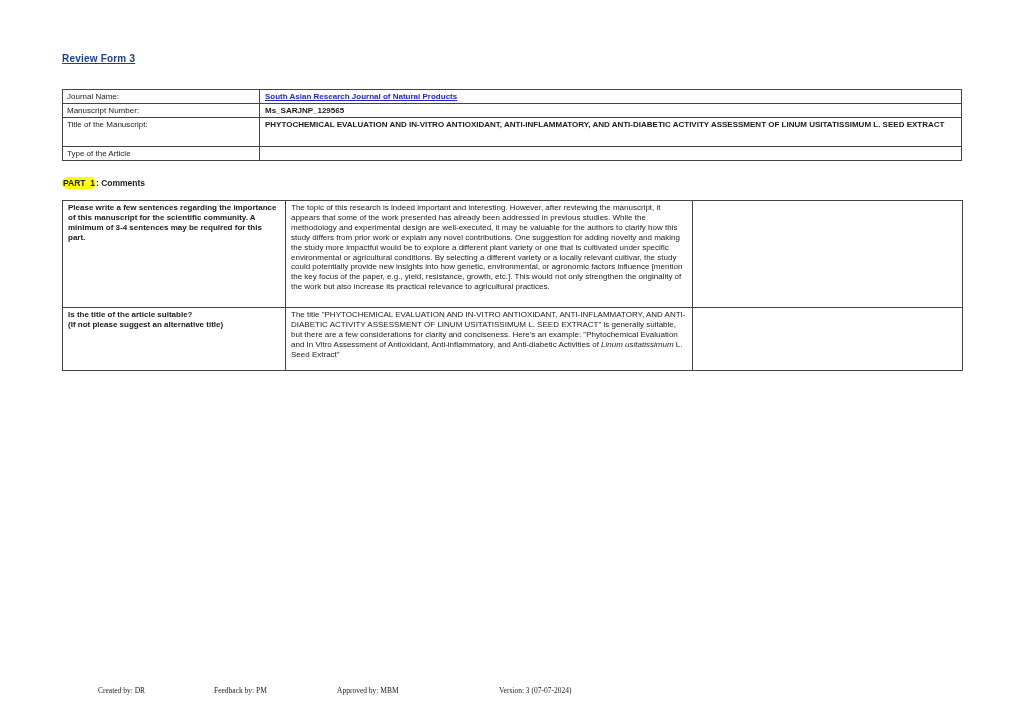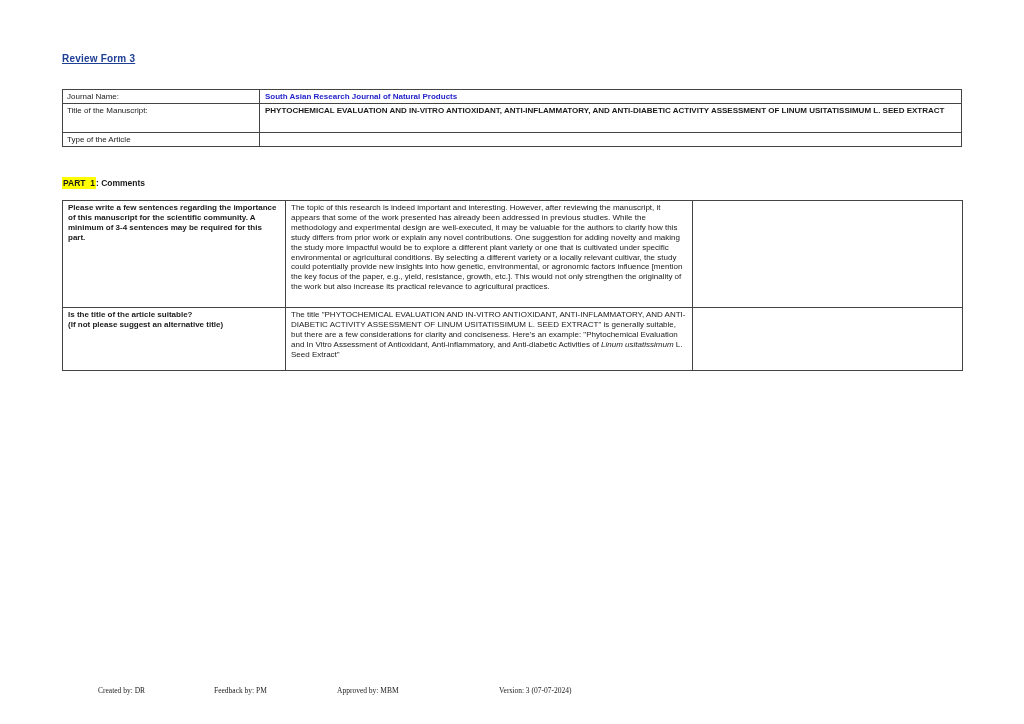--- a/index.html
+++ b/index.html
@@ -33,31 +33,31 @@
     top: 89px;
     width: 900px;
   }
   .info-table td { font-size: 8px; line-height: 9.5px; padding: 2px 4px 1px 4px; }
   .info-table .lbl { width: 190px; }
   .info-table .val { width: 677px; padding-left: 5px; font-weight: bold; }
   .row-journal td { height: 14px; }
   .row-number td { height: 13px; }
   .row-title td { height: 29px; }
   .row-type td { height: 14px; }
-  .journal-link { color: #2323cc; font-weight: bold; cursor: pointer; }
+  .journal-link { color: #2323cc; font-weight: bold; text-decoration: underline; cursor: pointer; }
 
   
   .part-heading {
     position: absolute;
     left: 62px;
     top: 178px;
     font-size: 8.5px;
     font-weight: bold;
   }
-  .part-heading .hl { background: #ffff00; white-space: pre; padding: 1px 1px; }
+  .part-heading .hl { background: #ffff00; white-space: pre; padding: 1px 1px; border-radius: 6px; }
 
   
   .comments-table {
     position: absolute;
     left: 62px;
     top: 200px;
     width: 900px;
   }
   .comments-table td { font-size: 8px; line-height: 9.9px; padding: 2px 5px 3px 5px; }
   .col-q { width: 223px; }
@@ -92,20 +92,24 @@
 <div class="page">
 
   <div class="doc-title">Review Form 3</div>
 
   <table class="info-table">
     <tbody>
         <tr class="row-journal">
       <td class="lbl">Journal Name:</td>
       <td class="val"><span class="journal-link">South Asian Research Journal of Natural Products</span></td>
     </tr>
+    <tr class="row-number">
+      <td class="lbl">Manuscript Number:</td>
+      <td class="val">Ms_SARJNP_129565</td>
+    </tr>
     <tr class="row-title">
       <td class="lbl">Title of the Manuscript:</td>
       <td class="val">PHYTOCHEMICAL EVALUATION AND IN-VITRO ANTIOXIDANT, ANTI-INFLAMMATORY, AND ANTI-DIABETIC ACTIVITY ASSESSMENT OF LINUM USITATISSIMUM L. SEED EXTRACT</td>
     </tr>
     <tr class="row-type">
       <td class="lbl">Type of the Article</td>
       <td class="val"></td>
     </tr>
   </tbody>
     </table>

